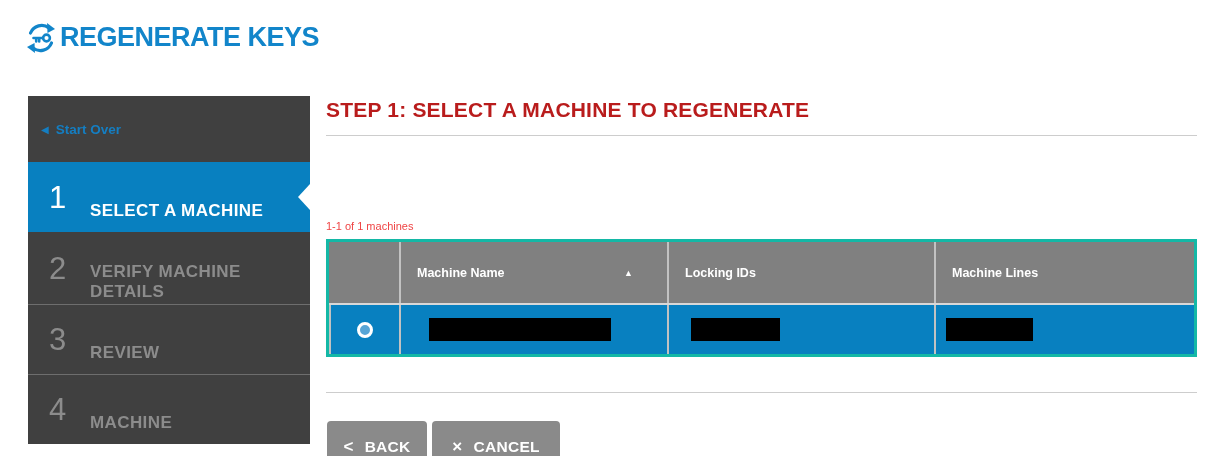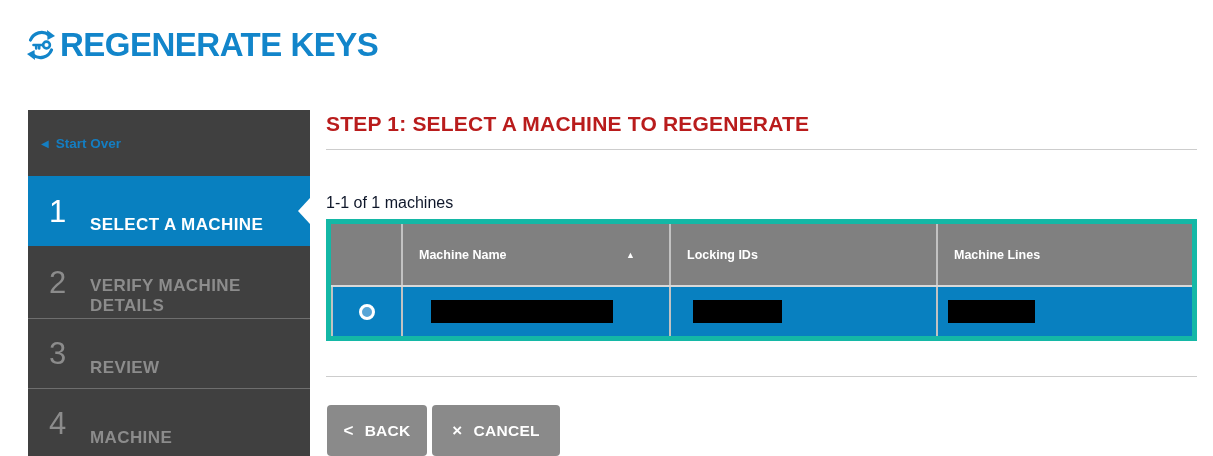--- a/index.html
+++ b/index.html
@@ -3,21 +3,21 @@
 <meta charset="utf-8">
 <style>
   html,body{margin:0;padding:0;}
   body{
     width:1213px;height:456px;background:#ffffff;overflow:hidden;
     font-family:"Liberation Sans", sans-serif;
     -webkit-font-smoothing:antialiased;
   }
   
   .app-header{display:flex;align-items:center;gap:1px;padding:6px 0 0 23px;}
-  .app-title{font-size:33px;font-weight:bold;color:#1285ca;letter-spacing:-0.5px;line-height:1;}
+  .app-title{font-size:27px;font-weight:bold;color:#1285ca;letter-spacing:-0.5px;line-height:1;}
 
   
   .layout{display:flex;margin-top:27px;align-items:flex-start;}
 
   
   .sidebar{width:282px;margin-left:28px;flex-shrink:0;}
   .start-over{
     height:66px;background:#404040;display:flex;align-items:center;
     padding-left:13px;box-sizing:border-box;cursor:pointer;
   }
@@ -37,24 +37,24 @@
   }
   .s1{height:70px;}
   .s2{height:72px;}
   .s3{height:70px;border-top:1px solid #6e6e6e;}
   .s4{height:70px;border-top:1px solid #6e6e6e;}
 
   
   .main{width:871px;margin-left:16px;}
   .step-heading{margin:2px 0 0;font-size:21px;font-weight:bold;color:#b91c1c;letter-spacing:0.2px;}
   .rule{border:none;border-top:1px solid #cdcdcd;margin:13px 0 0;}
-  .count{margin:44px 0 7px;font-size:16px;color:#0f172a;}
+  .count{margin:84px 0 7px;font-size:11px;color:#ef4444;}
 
   
-  .table{border:5px solid #14b8a6;}
+  .table{border:3px solid #14b8a6;}
   .thead{display:flex;background:#808080;height:61px;}
   .th{
     box-sizing:border-box;display:flex;align-items:center;color:#ffffff;
     font-size:12.5px;font-weight:bold;padding-left:16px;
     border-left:2px solid #c2c2c2;cursor:pointer;
   }
   .th:first-child{border-left:none;cursor:default;}
   .c0{width:70px;flex-shrink:0;}
   .c1{width:268px;flex-shrink:0;}
   .c2{width:267px;flex-shrink:0;text-align:center;}

